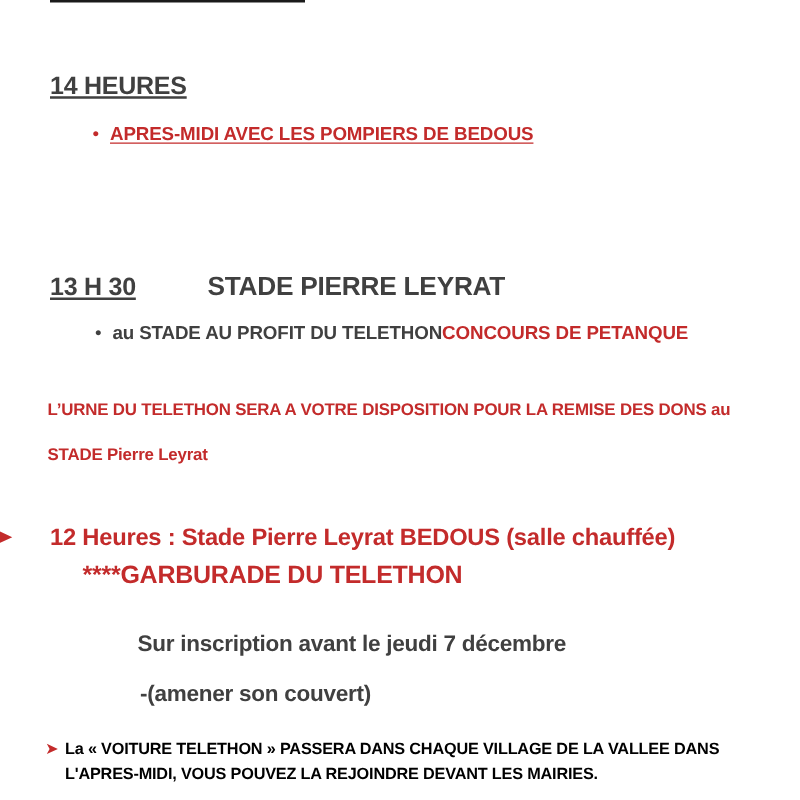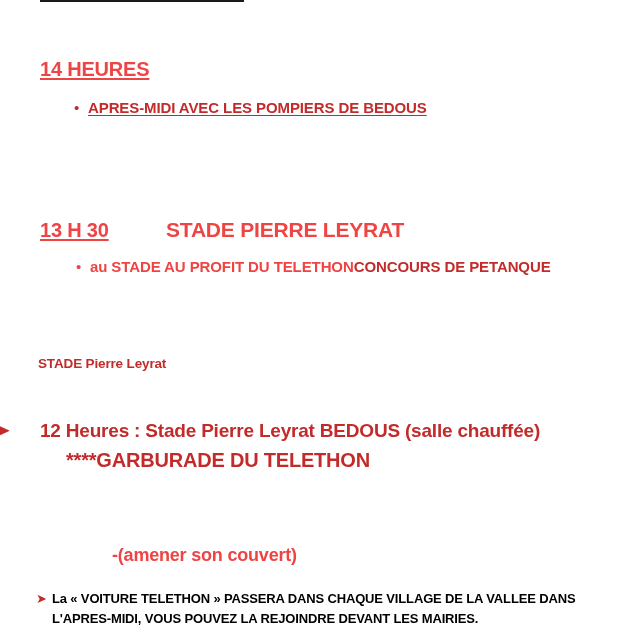--- a/index.html
+++ b/index.html
@@ -41,21 +41,21 @@
   
   .sans-bold {
     font-family: "Liberation Sans", sans-serif;
     font-weight: bold;
   }
   .serif-bold {
     font-family: "Liberation Serif", serif;
     font-weight: bold;
   }
   .u  { text-decoration: underline; text-underline-offset: 2px; }
-  .blk { color: #ef4444; }
+  .blk { color: #404040; }
   .red { color: #c32b2b; }
   .purple { color: #000000; }
 
   
   .heading-time {
     font-size: 20px;
     letter-spacing: -0.2px;
   }
   .heading-place {
     font-size: 21px;
@@ -142,29 +142,31 @@
   <div class="abs sans-bold blk heading-time u" style="left:40px; top:219px;">13 H 30</div>
 
   <div class="abs sans-bold blk heading-place" style="left:166px; top:218px;">STADE PIERRE LEYRAT</div>
 
   <div class="abs bullet-row" style="left:76px; top:258px;">
     <span class="bullet-dot blk">•</span>
     <span class="sans-bold blk bullet-text"> au STADE  AU PROFIT DU TELETHON</span>
       <span class="sans-bold red bullet-text">CONCOURS DE PETANQUE</span>
   </div>
 
+  <div class="abs sans-bold red urne-line" style="left:38px; top:320px;">L’URNE DU TELETHON SERA A VOTRE DISPOSITION  POUR LA REMISE DES DONS au</div>
 
   <div class="abs sans-bold red urne-line" style="left:38px; top:356px;">STADE Pierre Leyrat</div>
 
   <div class="arrow-big" style="left:-6px; top:420px;">➤</div>
 
   <div class="abs sans-bold red big-red" style="left:40px; top:420px;">12 Heures : Stade Pierre Leyrat  BEDOUS (salle chauffée)</div>
 
   <div class="abs sans-bold red garburade" style="left:66px; top:449px;">****GARBURADE DU TELETHON</div>
 
+  <div class="abs sans-bold blk black-note" style="left:110px; top:505px;">Sur inscription avant le jeudi 7 décembre</div>
 
   <div class="abs sans-bold blk black-note" style="left:112px; top:545px;">-(amener son couvert)</div>
 
   <div class="arrow-small" style="left:36px; top:592px;">➤</div>
 
   <div class="wrapline sans-bold purple purple-para" style="left:52px; top:589px;">La  « VOITURE TELETHON » PASSERA DANS CHAQUE VILLAGE DE LA VALLEE DANS L'APRES-MIDI, VOUS POUVEZ LA REJOINDRE DEVANT LES MAIRIES.</div>
 
 </div>
 
 </body></html>

